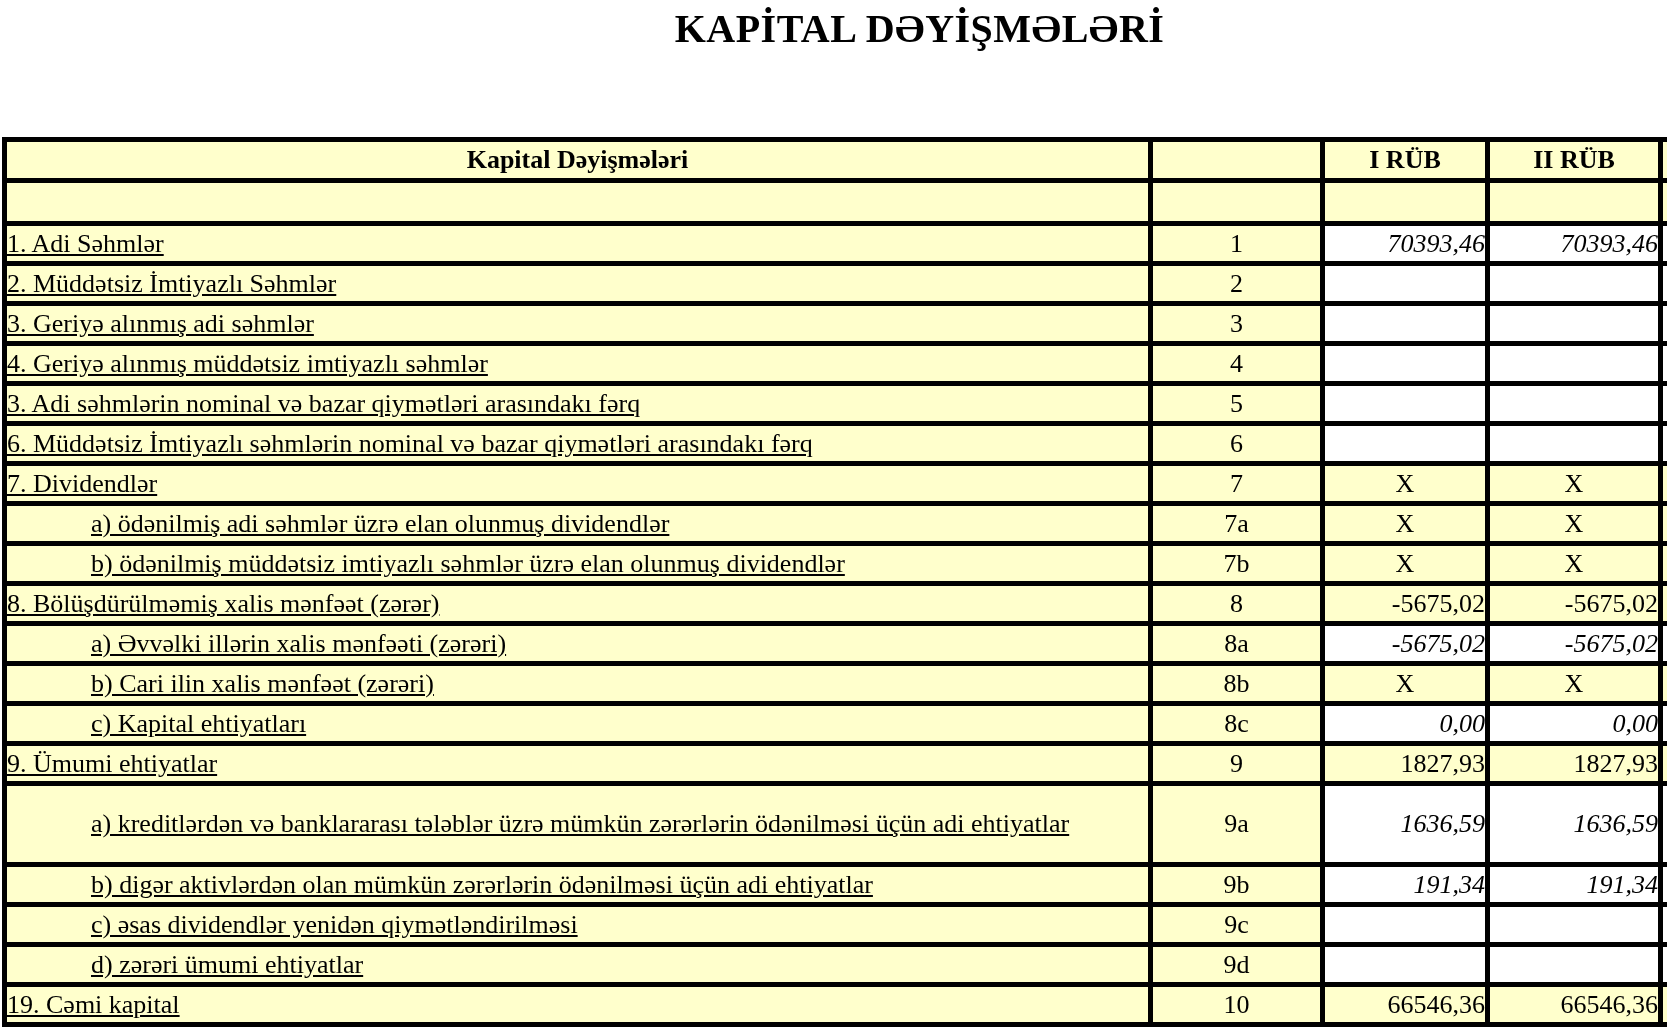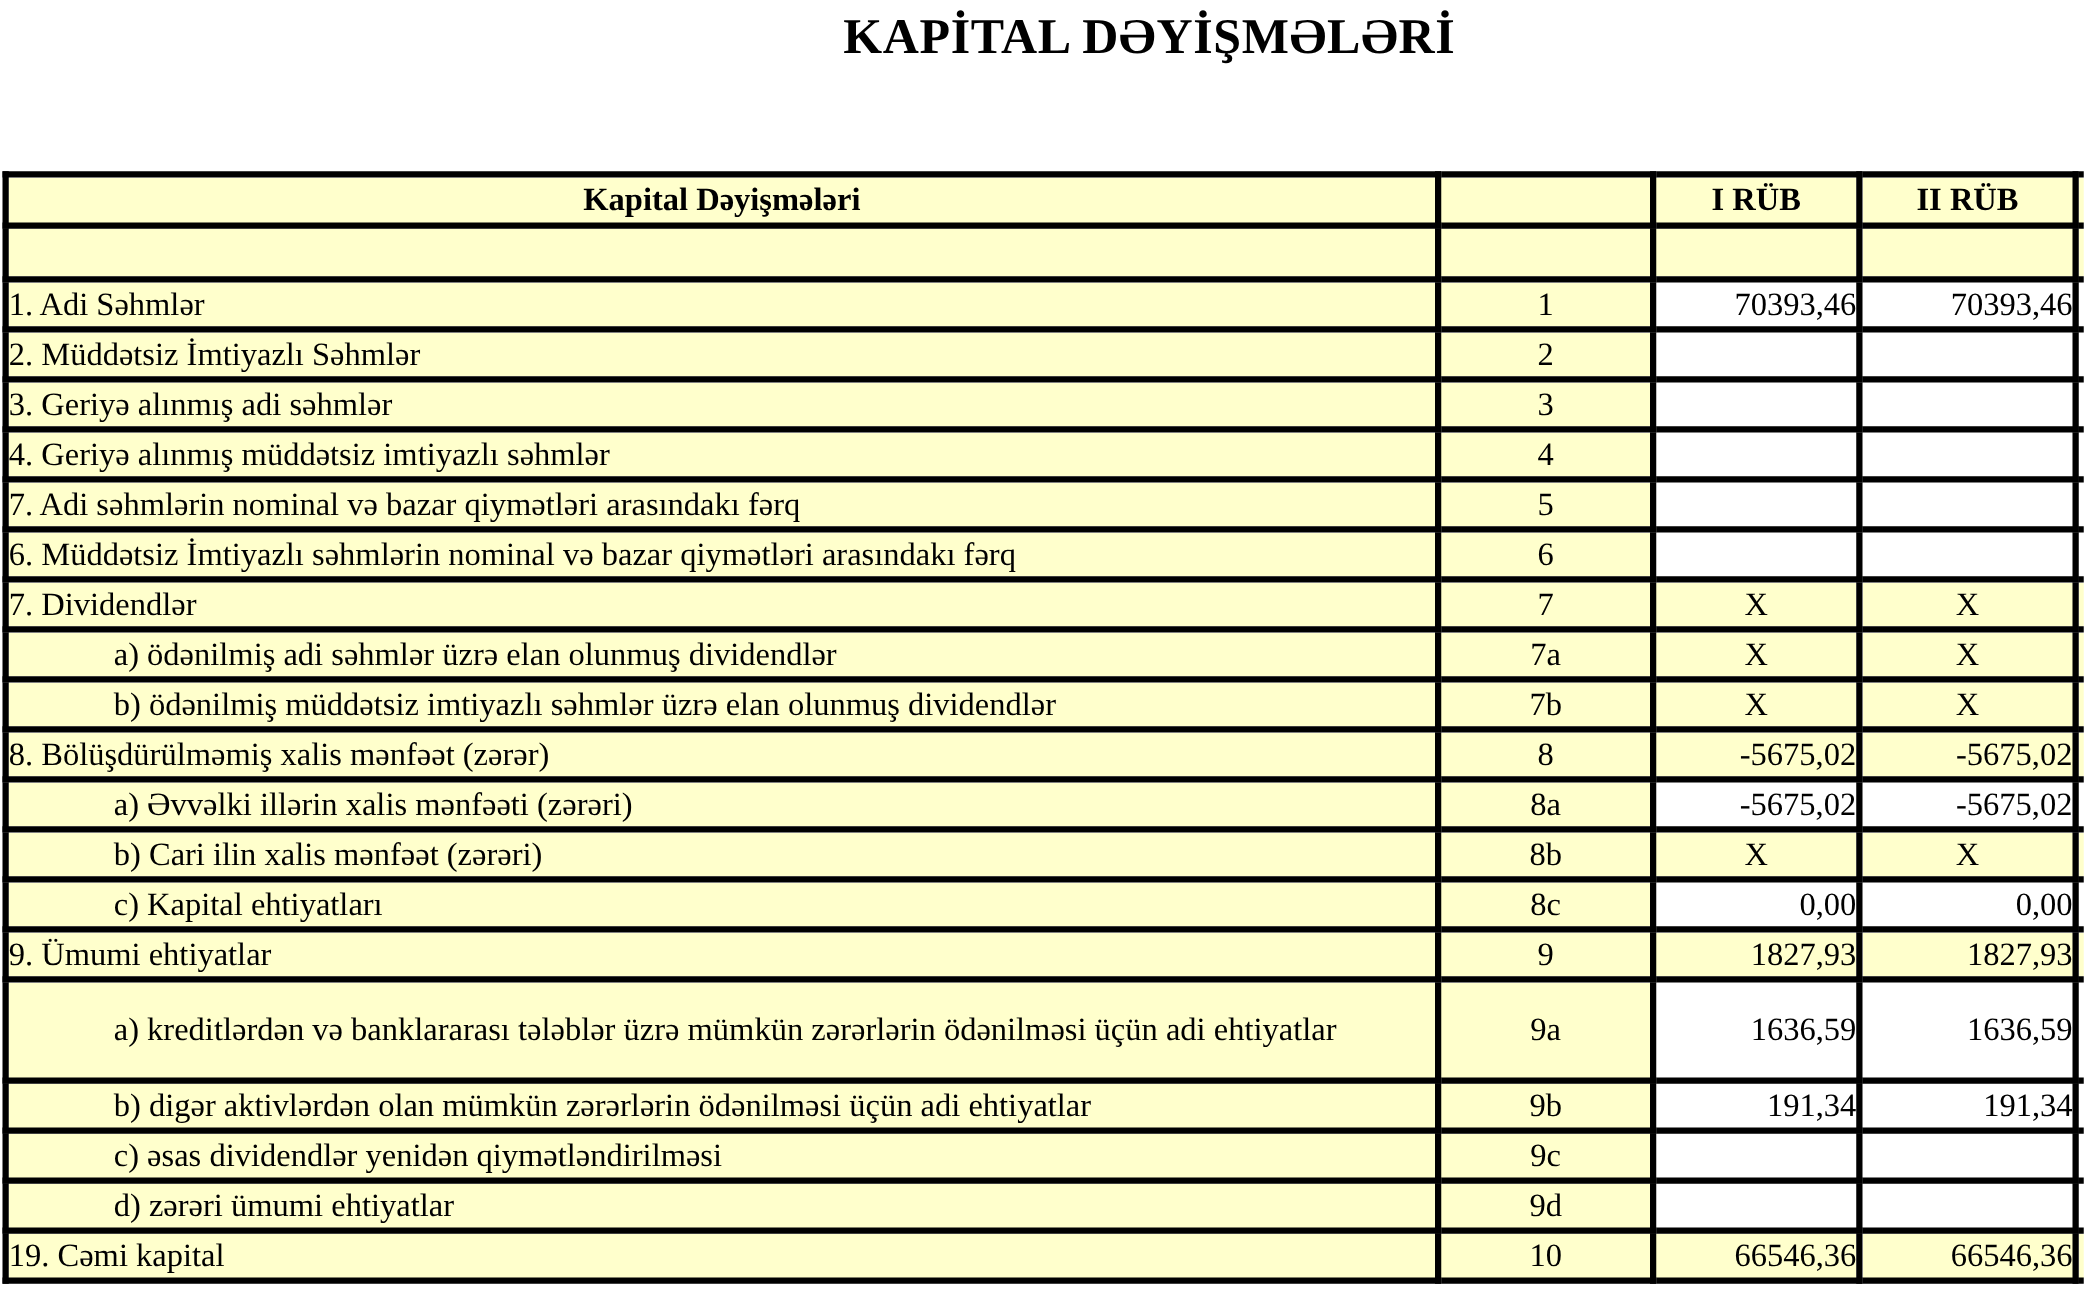--- a/index.html
+++ b/index.html
@@ -34,22 +34,22 @@
     font-size:26px;line-height:1.22;
     vertical-align:middle;
     overflow:hidden;
     padding:0;
   }
   tr.h1{height:41px;}
   tr.h2{height:43px;}
   tr.r{height:40px;}
   tr.r.tall{height:81px;}
   td.ylw{background:var(--yellow);}
-  td.wht{background:var(--white);}
-  td.lbl{text-align:left;padding-left:10px;padding-right:8px;}
+  td.wht{background:var(--white);font-style:italic;}
+  td.lbl{text-align:left;padding-left:10px;padding-right:8px;text-decoration:underline;}
   td.lbl.indent{padding-left:84px;}
   td.num{text-align:center;}
   td.val{text-align:right;padding-right:7px;}
   td.val.center{text-align:center;padding-right:0;}
   td.hdr{text-align:center;font-weight:bold;margin-top:17px;}
   td.edge{padding:0;}
 </style>
 </head>
 <body>
 
@@ -100,21 +100,21 @@
         <td class="wht edge"></td>
       </tr>
       <tr class="r">
         <td class="ylw lbl">4. Geriyə alınmış müddətsiz imtiyazlı səhmlər</td>
         <td class="ylw num">4</td>
         <td class="wht val"></td>
         <td class="wht val"></td>
         <td class="wht edge"></td>
       </tr>
       <tr class="r">
-        <td class="ylw lbl">7. Adi səhmlərin nominal və bazar qiymətləri arasındakı fərq</td>
+        <td class="ylw lbl">3. Adi səhmlərin nominal və bazar qiymətləri arasındakı fərq</td>
         <td class="ylw num">5</td>
         <td class="wht val"></td>
         <td class="wht val"></td>
         <td class="wht edge"></td>
       </tr>
       <tr class="r">
         <td class="ylw lbl">6. Müddətsiz İmtiyazlı səhmlərin nominal və bazar qiymətləri arasındakı fərq</td>
         <td class="ylw num">6</td>
         <td class="wht val"></td>
         <td class="wht val"></td>

